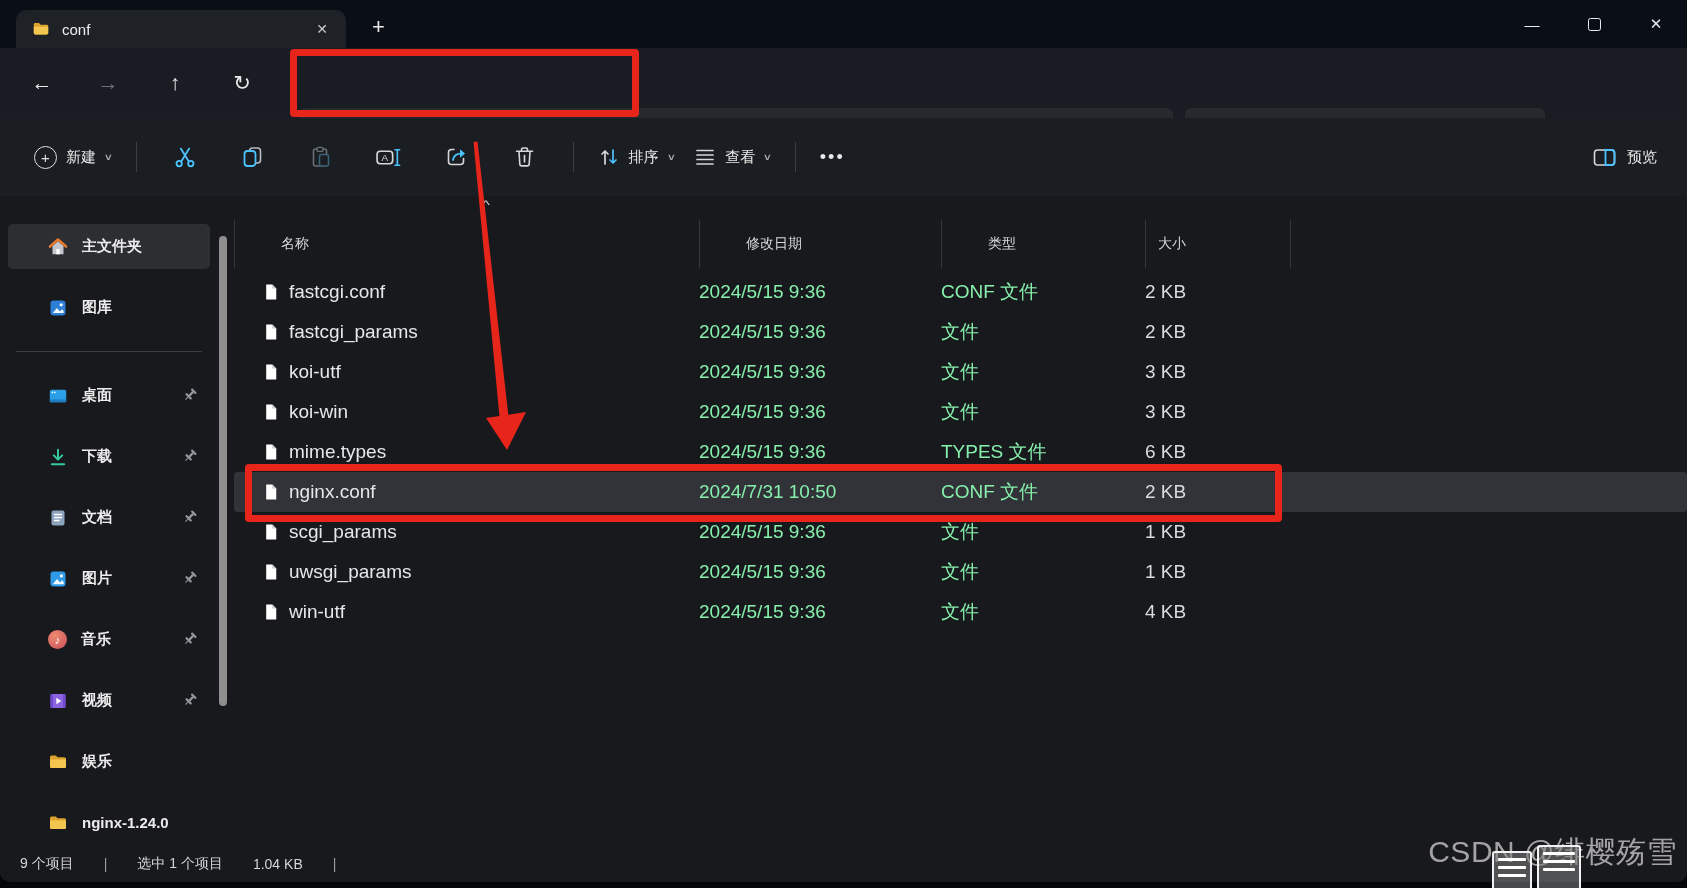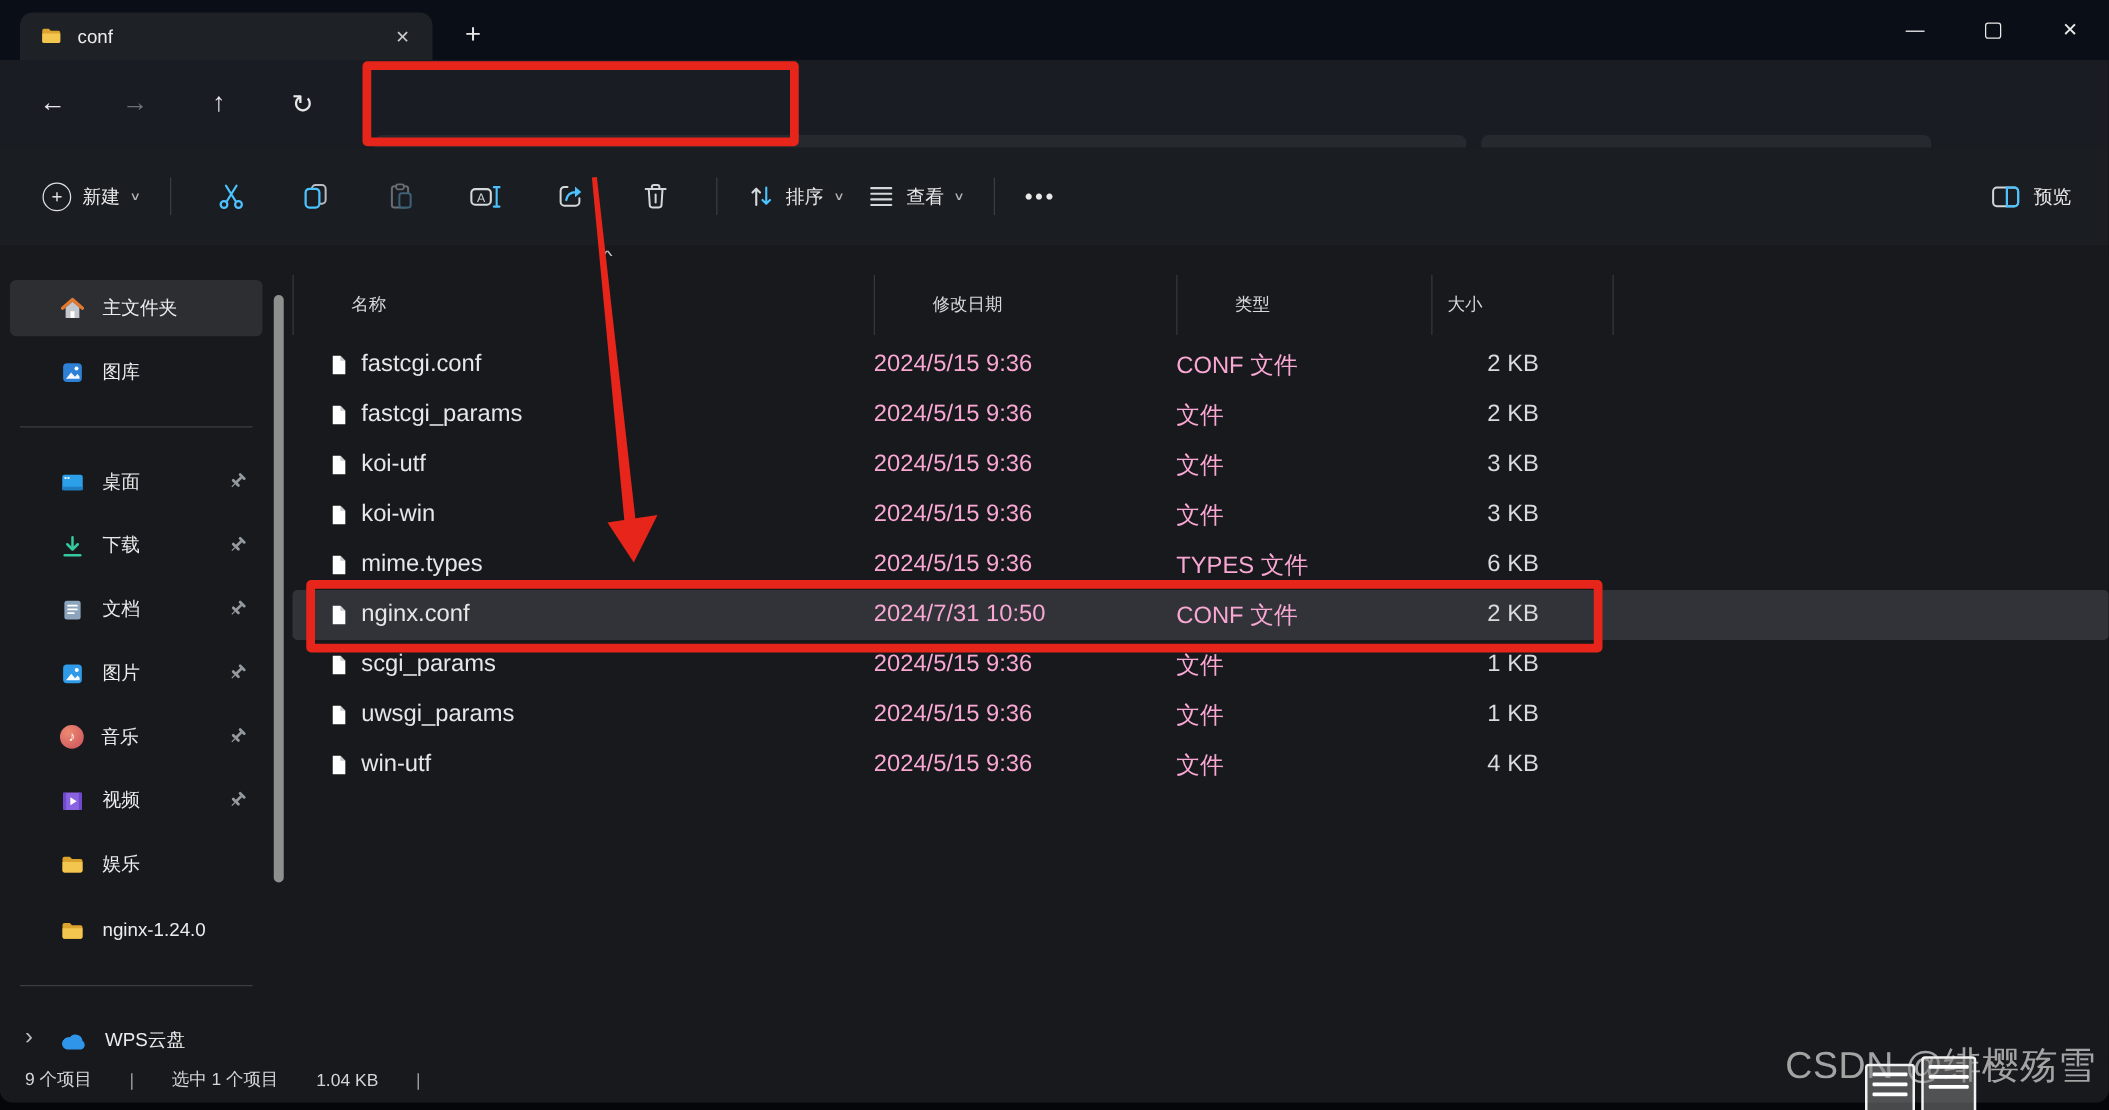--- a/index.html
+++ b/index.html
@@ -37,44 +37,44 @@
   .tbtn .chev{font-size:9px;opacity:.75;transform:scaleX(1.4);}
   .plusc{width:21px;height:21px;border:1.5px solid #dfe1e3;border-radius:50%;display:flex;align-items:center;
     justify-content:center;font-size:15px;font-weight:300;color:#dfe1e3;line-height:1;}
   .tsep{width:1px;height:30px;background:#3a3d41;margin:0 14px;}
   .iconbtn{width:46px;height:46px;display:flex;align-items:center;justify-content:center;border-radius:5px;margin:0 11px;}
   .more{font-size:18px;letter-spacing:2px;color:#e9e9e9;padding:0 10px;}
   .spacer{flex:1;}
   .previewbtn{display:flex;align-items:center;gap:10px;margin-right:30px;}
   
   .sidebar{position:absolute;left:0;top:196px;width:232px;bottom:36px;background:#18191d;padding-top:27px;box-sizing:border-box;}
-  .side-item{position:relative;height:45px;margin:1px 22px 6px 8px;border-radius:5px;display:flex;align-items:center;
-    padding-left:40px;color:#ececec;font-size:15px;gap:14px;}
+  .side-item{position:relative;height:45px;margin:1px 22px 16px 8px;border-radius:5px;display:flex;align-items:center;
+    padding-left:40px;color:#ececec;font-size:15px;gap:14px;font-weight:bold;}
   .side-item.sel{background:#2c2e32;}
   .side-item .pin{position:absolute;right:12px;top:14px;}
   .side-item .expander{position:absolute;left:12px;color:#b9bcbf;font-size:19px;top:9px;}
   .side-sep{height:1px;background:#3c3e42;margin:21px 30px 21px 16px;}
   .sscroll{position:absolute;left:219px;top:40px;width:8px;height:470px;background:#8f8f8f;border-radius:4px;}
   .ic{display:inline-flex;align-items:center;justify-content:center;}
   .music-circle{width:19px;height:19px;border-radius:50%;background:radial-gradient(circle at 35% 30%,#ee8a70,#c8505c);
     color:#fff;font-size:11px;display:flex;align-items:center;justify-content:center;}
   
   .filearea{position:absolute;left:232px;top:196px;right:0;bottom:36px;background:#18191d;}
   .thead{position:absolute;left:2px;top:24px;height:48px;display:grid;grid-template-columns:465px 242px 204px 145px;
     color:#d6d8da;font-size:14px;border-left:1px solid #35373b;}
   .thead .hc{display:flex;align-items:center;border-right:1px solid #35373b;padding-left:46px;box-sizing:border-box;}
   .thead .hc.size{padding-left:12px;}
   .sortcaret{position:absolute;left:251px;top:2px;color:#c3c5c8;font-size:12px;transform:scaleX(1.5);}
   .rows{position:absolute;left:2px;top:76px;right:0;}
   .frow{display:grid;grid-template-columns:465px 242px 204px 145px;height:40px;align-items:center;color:#e6e7e8;
     font-size:19px;border-radius:4px;}
   .frow.sel{background:#313338;}
   .frow .name{display:flex;align-items:center;gap:11px;padding-left:30px;}
-  .frow .date,.frow .type{color:#f9a8d4;}
-  .frow .size{text-align:center;padding-right:14px;color:#dadbdd;}
+  .frow .date,.frow .type{color:#86efac;}
+  .frow .size{text-align:left;padding-right:14px;color:#dadbdd;}
   
   .statusbar{position:absolute;left:0;bottom:0;height:36px;right:0;background:#18191d;display:flex;align-items:center;
     color:#d4d5d7;font-size:14px;padding-left:20px;gap:30px;}
   .statusbar .vsep{color:#9a9c9e;}
   
   .anno{position:absolute;z-index:50;pointer-events:none;}
   .redbox{border:7px solid #e8251a;border-radius:4px;box-sizing:border-box;}
   .rb1{left:290px;top:49px;width:349px;height:68px;}
   .rb2{left:245px;top:464px;width:1037px;height:58px;}
   .arrowsvg{left:440px;top:110px;}

